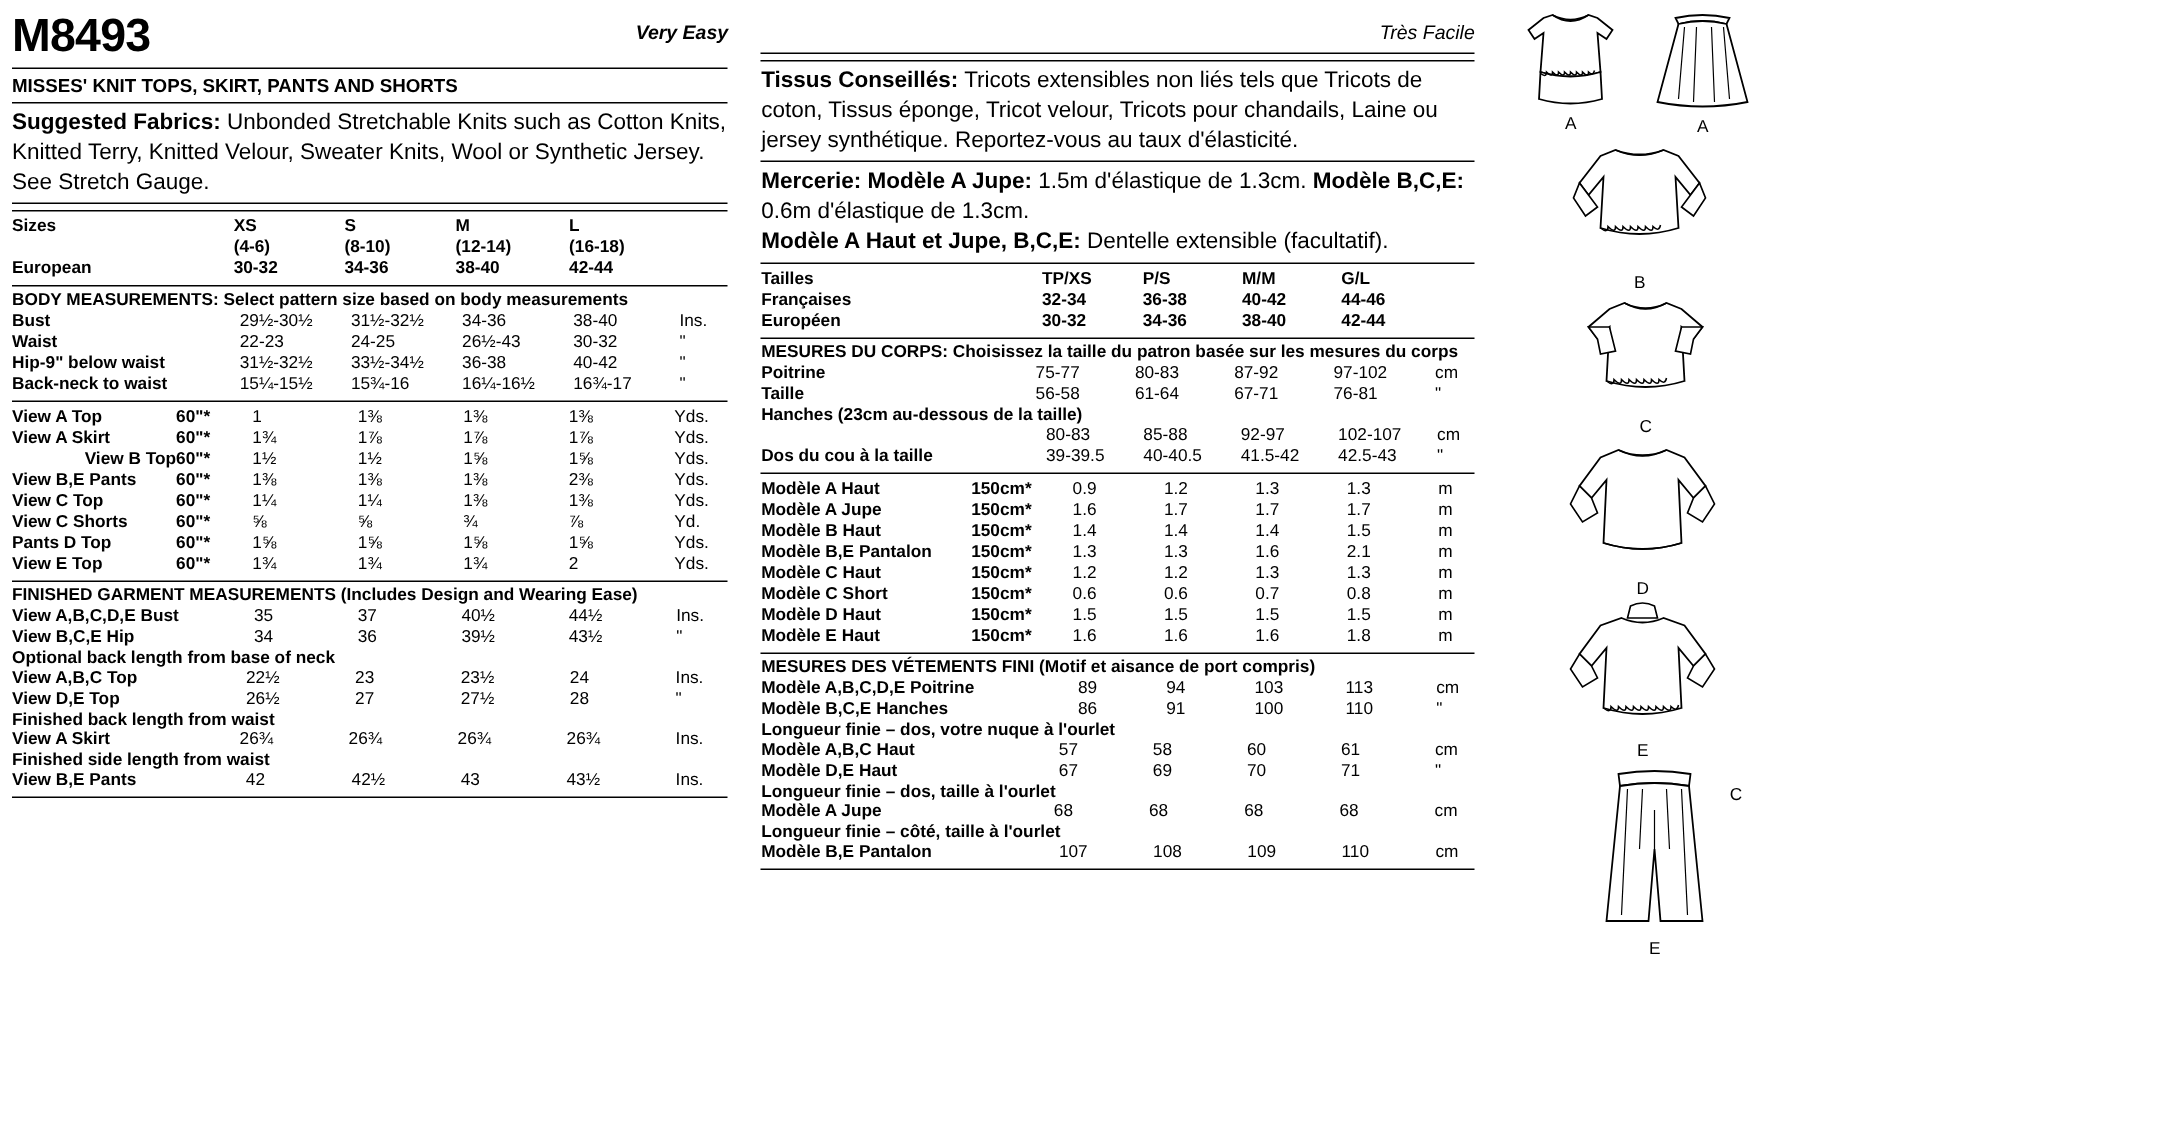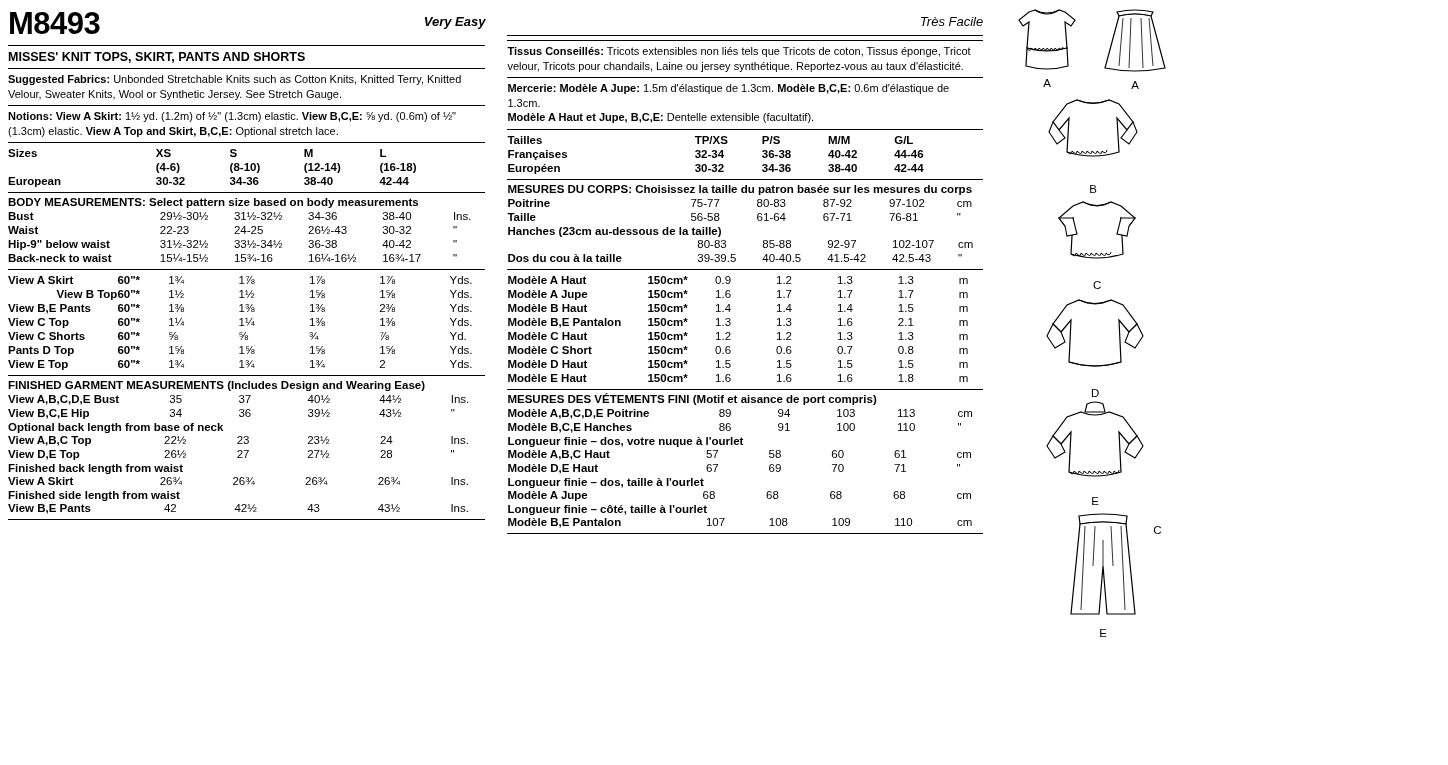--- a/index.html
+++ b/index.html
@@ -20,21 +20,21 @@
 
   .hdr { display:flex; align-items:flex-start; justify-content:space-between; }
   .code { font-size:31px; font-weight:bold; letter-spacing:-0.5px; line-height:1; }
   .ease { font-size:13px; font-weight:bold; font-style:italic; padding-top:6px; }
   .ease-fr { font-size:13px; font-style:italic; padding-top:6px; }
 
   hr.rule { border:none; border-top:1.5px solid #000; margin:6px 0 4px 0; }
   hr.thin { border:none; border-top:1px solid #000; margin:4px 0 3px 0; }
 
   .title { font-size:12.5px; font-weight:bold; margin:2px 0 0 0; }
-  .para { font-size:11px; line-height:1.32; margin:3px 0 0 0; }
+  .para { font-size:15px; line-height:1.32; margin:3px 0 0 0; }
   .para b { font-weight:bold; }
 
   table { width:100%; border-collapse:collapse; font-size:11.5px; }
   td { padding:1px 0; vertical-align:top; white-space:nowrap; }
   .b { font-weight:bold; }
 
   .c1 { width:178px; }
   .c2 { width:88px; }
   .c3 { width:88px; }
   .c4 { width:88px; }
@@ -69,23 +69,20 @@
     </div>
     <hr class="rule">
     <div class="title">MISSES' KNIT TOPS, SKIRT, PANTS AND SHORTS</div>
     <hr class="thin">
 
     <div class="para">
       <b>Suggested Fabrics:</b><span> Unbonded Stretchable Knits such as Cotton Knits, Knitted Terry, Knitted Velour, Sweater Knits, Wool or Synthetic Jersey. See Stretch Gauge.</span>
     </div>
     <hr class="thin">
 
-    <div class="para">
-      <b>Notions: View A Skirt:</b><span> 1½ yd. (1.2m) of ½" (1.3cm) elastic. </span><b>View B,C,E:</b><span> ⅝ yd. (0.6m) of ½" (1.3cm) elastic. </span><b>View A Top and Skirt, B,C,E:</b><span> Optional stretch lace.</span>
-    </div>
     <hr class="thin">
 
     <table>
       <tbody>
           <tr>
         <td class="c1 b">Sizes</td>
         <td class="c2 b">XS</td>
         <td class="c3 b">S</td>
         <td class="c4 b">M</td>
         <td class="c5 b">L</td>
@@ -145,20 +142,29 @@
             <td class="c4">16¼-16½</td>
             <td class="c5">16¾-17</td>
             <td class="c6">"</td>
           </tr>
         </tbody>
     </table>
     <hr class="thin">
 
     <table>
       <tbody id="en-yardage-rows">
+          <tr>
+            <td class="b" style="width: 118px;">View A Top</td>
+            <td class="b" style="width: 60px;">60"*</td>
+            <td style="width: 88px;">1</td>
+            <td style="width: 88px;">1⅜</td>
+            <td style="width: 88px;">1⅜</td>
+            <td style="width: 88px;">1⅜</td>
+            <td style="width: 40px;">Yds.</td>
+          </tr>
           <tr>
             <td class="b" style="width: 118px;">View A Skirt</td>
             <td class="b" style="width: 60px;">60"*</td>
             <td style="width: 88px;">1¾</td>
             <td style="width: 88px;">1⅞</td>
             <td style="width: 88px;">1⅞</td>
             <td style="width: 88px;">1⅞</td>
             <td style="width: 40px;">Yds.</td>
           </tr>
           <tr>

